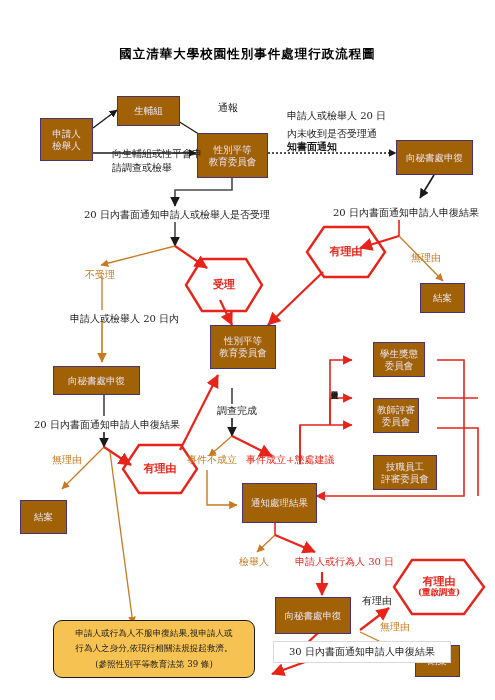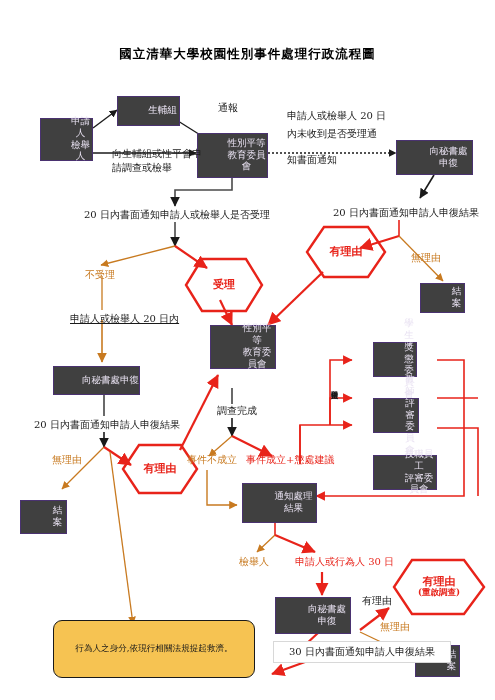--- a/index.html
+++ b/index.html
@@ -16,22 +16,22 @@
     font-size:12.5px;font-weight:bold;letter-spacing:1px;
     font-family:"DejaVu Serif","Liberation Serif",serif;
   }
 
   .node{
     position:absolute;box-sizing:border-box;
     display:flex;align-items:center;justify-content:center;
     text-align:center;line-height:1.25;
   }
   .box{
-    background:#404040;border:1.2px solid #4A3270;color:#E9E2F2;
-    font-size:9.5px;font-family:Liberation Mono, monospace;padding-left:28px;
+    background:#a16207;border:1.2px solid #4A3270;color:#E9E2F2;
+    font-size:9.5px;font-family:Liberation Sans, sans-serif;
   }
   .box span{display:block;}
 
   .hexwrap{position:absolute;}
   .hexwrap .hexlabel{
     position:absolute;left:0;top:0;width:100%;height:100%;
     display:flex;flex-direction:column;align-items:center;justify-content:center;
     color:#E8231A;font-weight:bold;font-size:11px;
     font-family:"DejaVu Serif","Liberation Serif",serif;line-height:1.15;
   }
@@ -182,21 +182,21 @@
 
   <div class="node box" style="left:20px;top:500px;width:47px;height:34px;">
     <span>結案</span>
   </div>
 
   <div class="node box" style="left:210px;top:325px;width:66px;height:44px;flex-direction:column;">
     <span>性別平等</span>
     <span>教育委員會</span>
   </div>
 
-  <div class="node box" style="left:373px;top:342px;width:44px;height:35px;flex-direction:column;">
+  <div class="node box" style="left:373px;top:342px;width:52px;height:35px;flex-direction:column;">
     <span>學生獎懲</span>
     <span>委員會</span>
   </div>
 
   <div class="node box" style="left:373px;top:398px;width:46px;height:35px;flex-direction:column;">
     <span>教師評審</span>
     <span>委員會</span>
   </div>
 
   <div class="node box" style="left:373px;top:455px;width:64px;height:35px;flex-direction:column;">
@@ -253,29 +253,29 @@
     </div>
   </div>
 
   <div class="label" style="left:218px;top:100px;">通報</div>
 
   <div class="label" style="left:104px;top:146px;padding-left:8px;">向生輔組或性平會申</div>
   <div class="label" style="left:112px;top:160px;">請調查或檢舉</div>
 
   <div class="label" style="left:287px;top:108px;">申請人或檢舉人 20 日</div>
   <div class="label" style="left:287px;top:126px;">內未收到是否受理通</div>
-  <div class="label" style="left:287px;top:152px;">知書面通知</div>
+  <div class="label" style="left:287px;top:139px;font-weight:bold;">知書面通知</div>
 
   <div class="label" style="left:84px;top:207px;">20 日內書面通知申請人或檢舉人是否受理</div>
 
   <div class="label" style="left:333px;top:205px;">20 日內書面通知申請人申復結果</div>
 
   <div class="label orange" style="left:85px;top:267px;">不受理</div>
 
-  <div class="label" style="left:70px;top:311px;text-decoration:underline;">申請人或檢舉人 20 日內</div>
+  <div class="label" style="left:70px;top:311px;">申請人或檢舉人 20 日內</div>
 
   <div class="label orange" style="left:411px;top:250px;">無理由</div>
 
   <div class="label" style="left:34px;top:417px;">20 日內書面通知申請人申復結果</div>
 
   <div class="label orange" style="left:52px;top:452px;">無理由</div>
 
   <div class="label" style="left:217px;top:403px;">調查完成</div>
 
   <div class="vlabel" style="left:329px;top:385px;">送交權責單位</div>
@@ -288,16 +288,18 @@
 
   <div class="label red" style="left:295px;top:554px;">申請人或行為人 30 日</div>
 
   <div class="label" style="left:362px;top:593px;">有理由</div>
 
   <div class="label orange" style="left:380px;top:619px;">無理由</div>
 
   <div class="label boxed" style="left:273px;top:641px;">30 日內書面通知申請人申復結果</div>
 
   <div class="note" style="left:53px;top:620px;width:202px;height:58px;">
+    <span>申請人或行為人不服申復結果,視申請人或</span>
     <span>行為人之身分,依現行相關法規提起救濟。</span>
+    <span>(參照性別平等教育法第 39 條)</span>
   </div>
 
 </div>
 
 </body></html>

